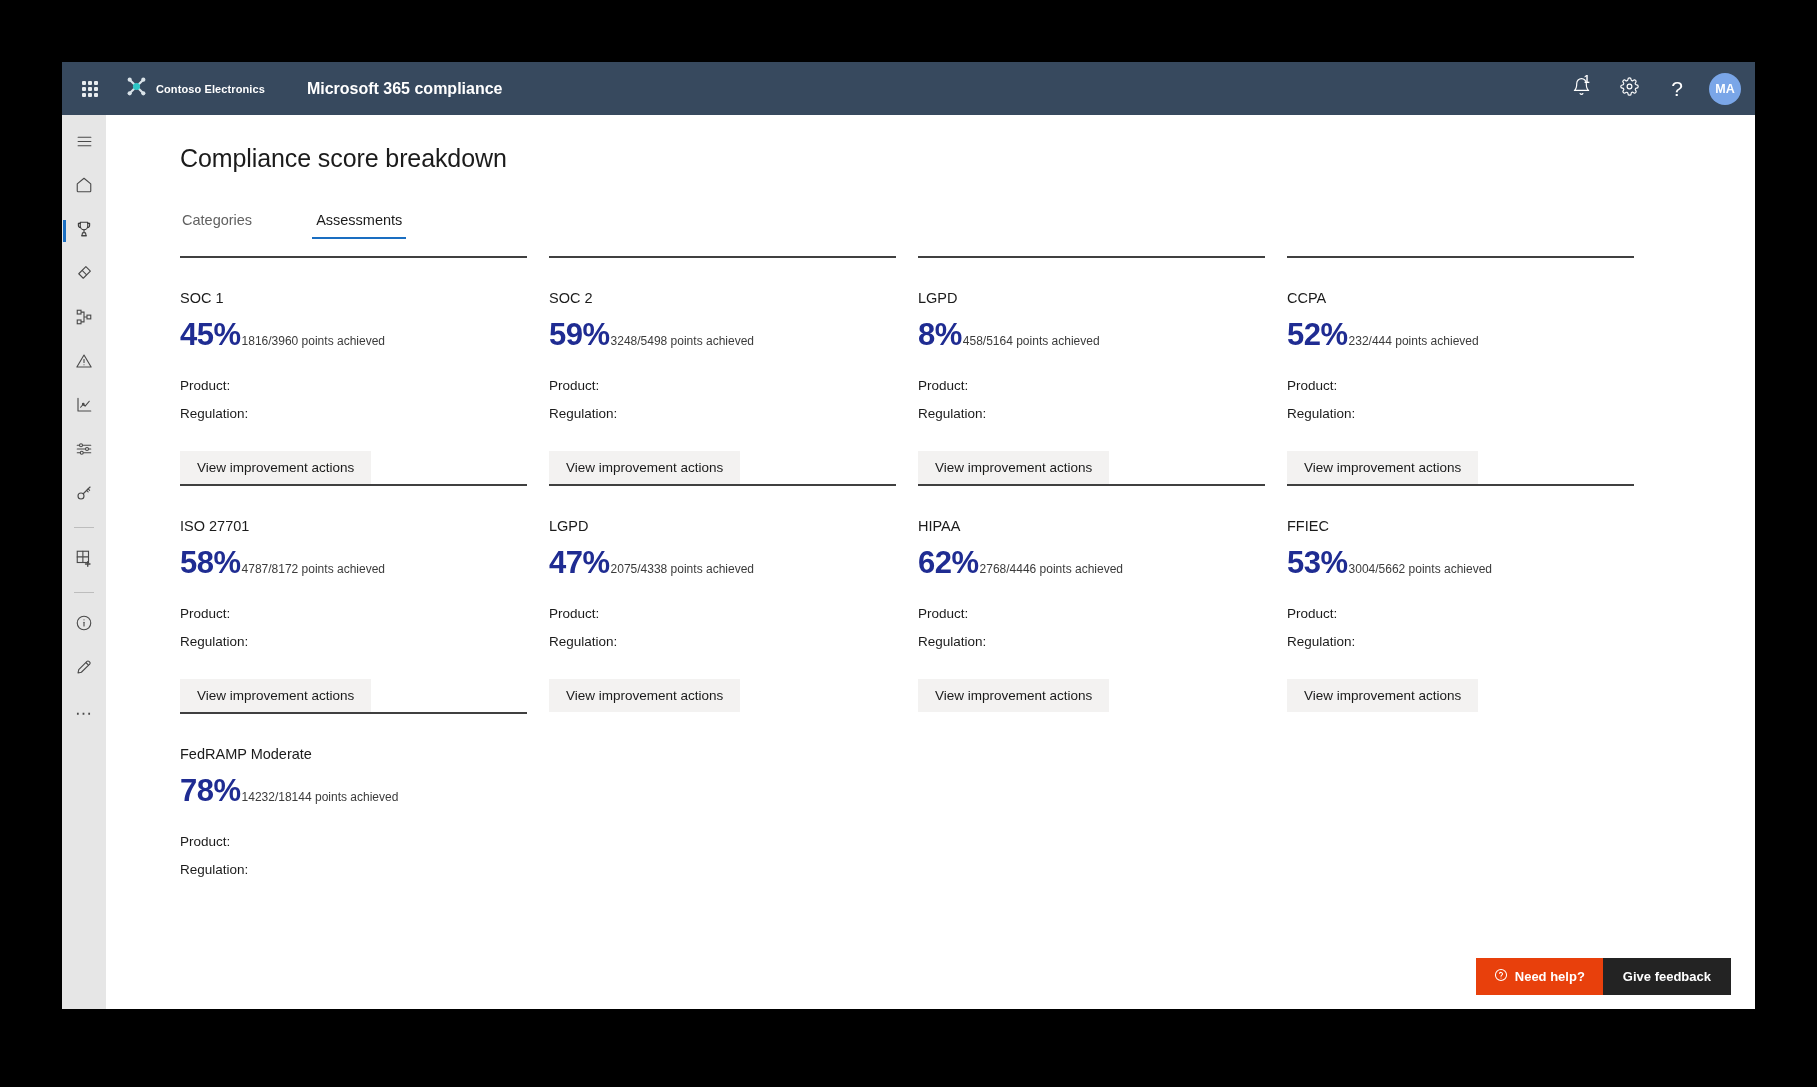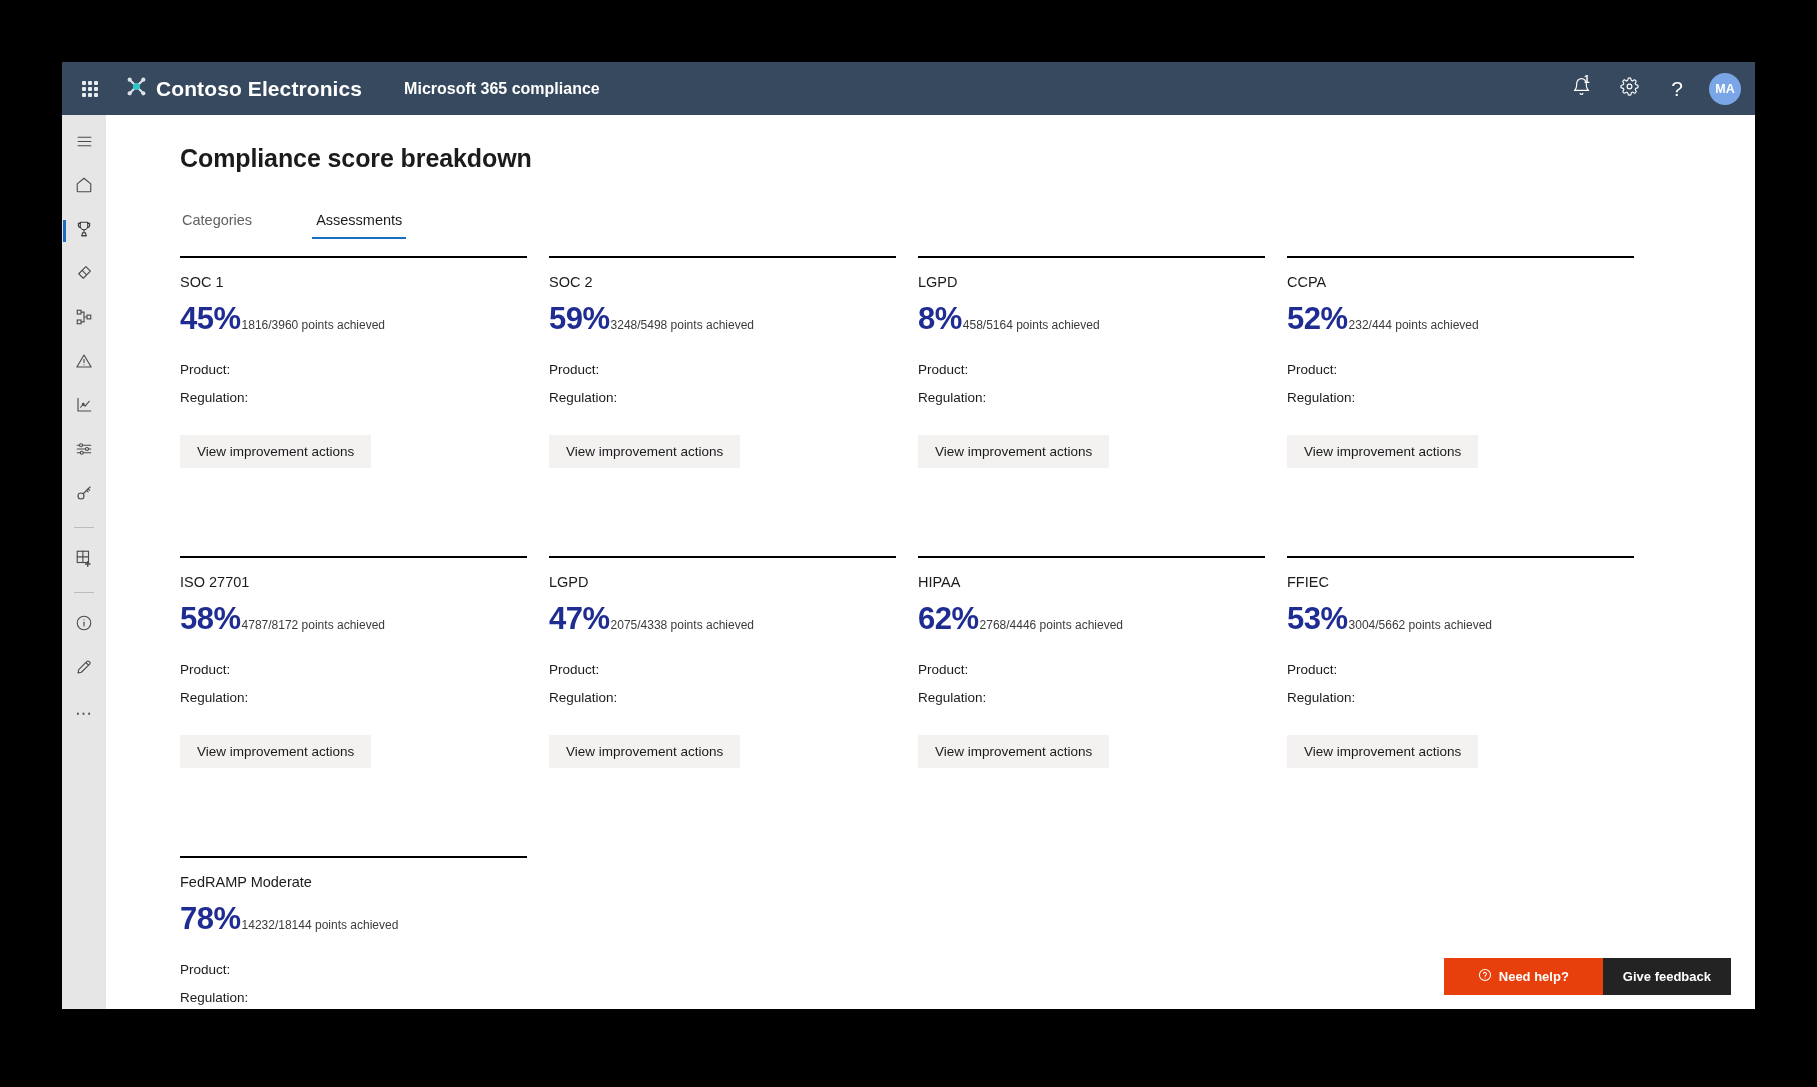--- a/index.html
+++ b/index.html
@@ -52,21 +52,21 @@
   .waffle-grid i { background: #e8ecef; border-radius: 1px; display:block; width:4px; height:4px; }
 
   #brand {
     display: flex;
     align-items: center;
     gap: 9px;
     margin-left: 14px;
     cursor: pointer;
   }
   #brand-name {
-    font-size: 21px;
+    font-size: 11px;
     font-weight: bold;
     color: #ffffff;
     letter-spacing: .1px;
     white-space: nowrap;
   }
 
   #suite-title {
     margin-left: 42px;
     font-size: 16px;
     font-weight: bold;
@@ -151,21 +151,21 @@
     width: 1649px;
     height: 894px;
     background: #ffffff;
     overflow: hidden;
   }
 
   #page-title {
     position: absolute;
     left: 74px; top: 29px;
     font-size: 25px;
-    font-weight: bold;
+    font-weight: normal;
     color: #1b1b1b;
     letter-spacing: -.1px;
   }
 
   
   #tabs {
     position: absolute;
     left: 72px; top: 93px;
     display: flex;
     gap: 12px;
@@ -191,23 +191,23 @@
   #card-grid {
     position: absolute;
     left: 74px; top: 141px;
     width: 1500px;
     display: flex;
     flex-wrap: wrap;
     column-gap: 22px;
   }
   .card {
     width: 347px;
-    padding-top: 4px;
-    border-top: 2px solid #000000;
-    height: 300px;
+    padding-top: 20px;
+    border-top: 2px solid #404040;
+    height: 228px;
   }
   .card-title {
     font-size: 14.5px;
     color: #1b1b1b;
     margin-top: 12px;
   }
   .card-score-row {
     display: flex;
     align-items: baseline;
     gap: 1px;
@@ -253,21 +253,21 @@
     height: 37px;
     z-index: 20;
   }
   #need-help-button {
     background: #e8400c;
     color: #ffffff;
     font-size: 13px;
     display: flex;
     align-items: center;
     gap: 7px;
-    padding: 0 34px;
+    padding: 0 18px;
     cursor: pointer;
     font-weight: bold;
     white-space: nowrap;
   }
   #give-feedback-button {
     background: #232323;
     color: #ffffff;
     font-size: 13px;
     display: flex;
     align-items: center;

